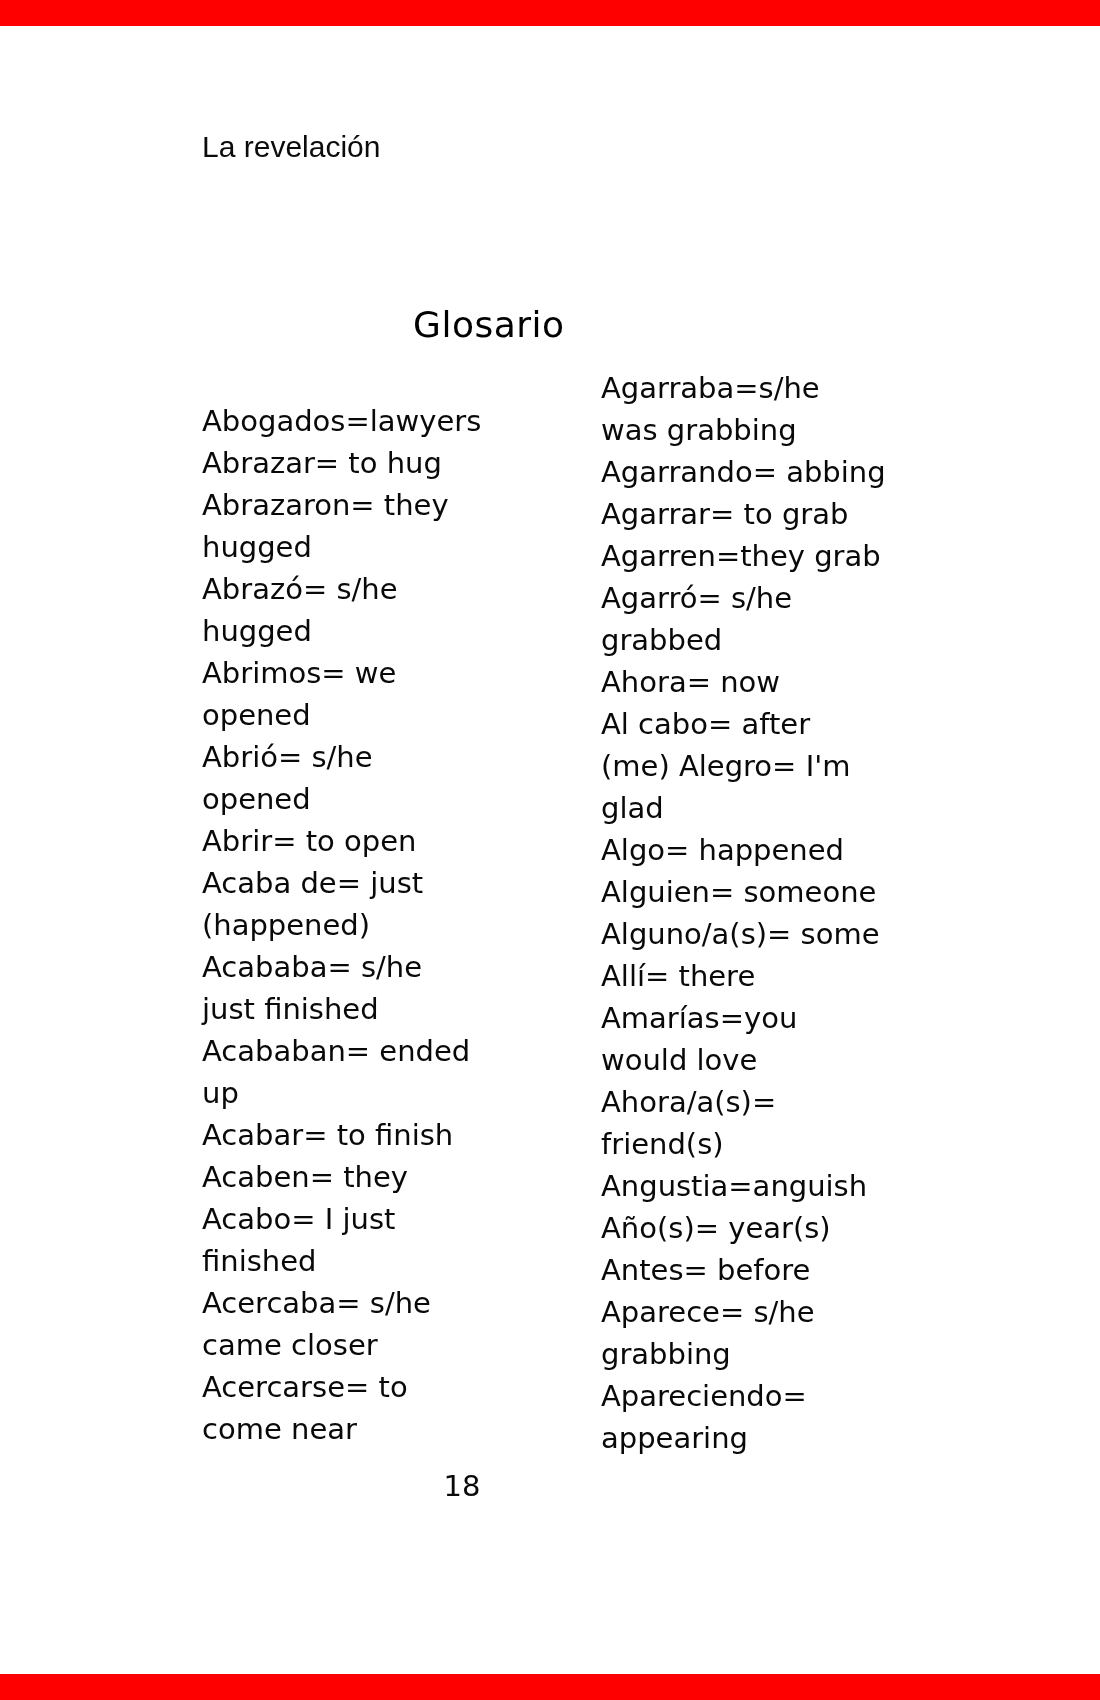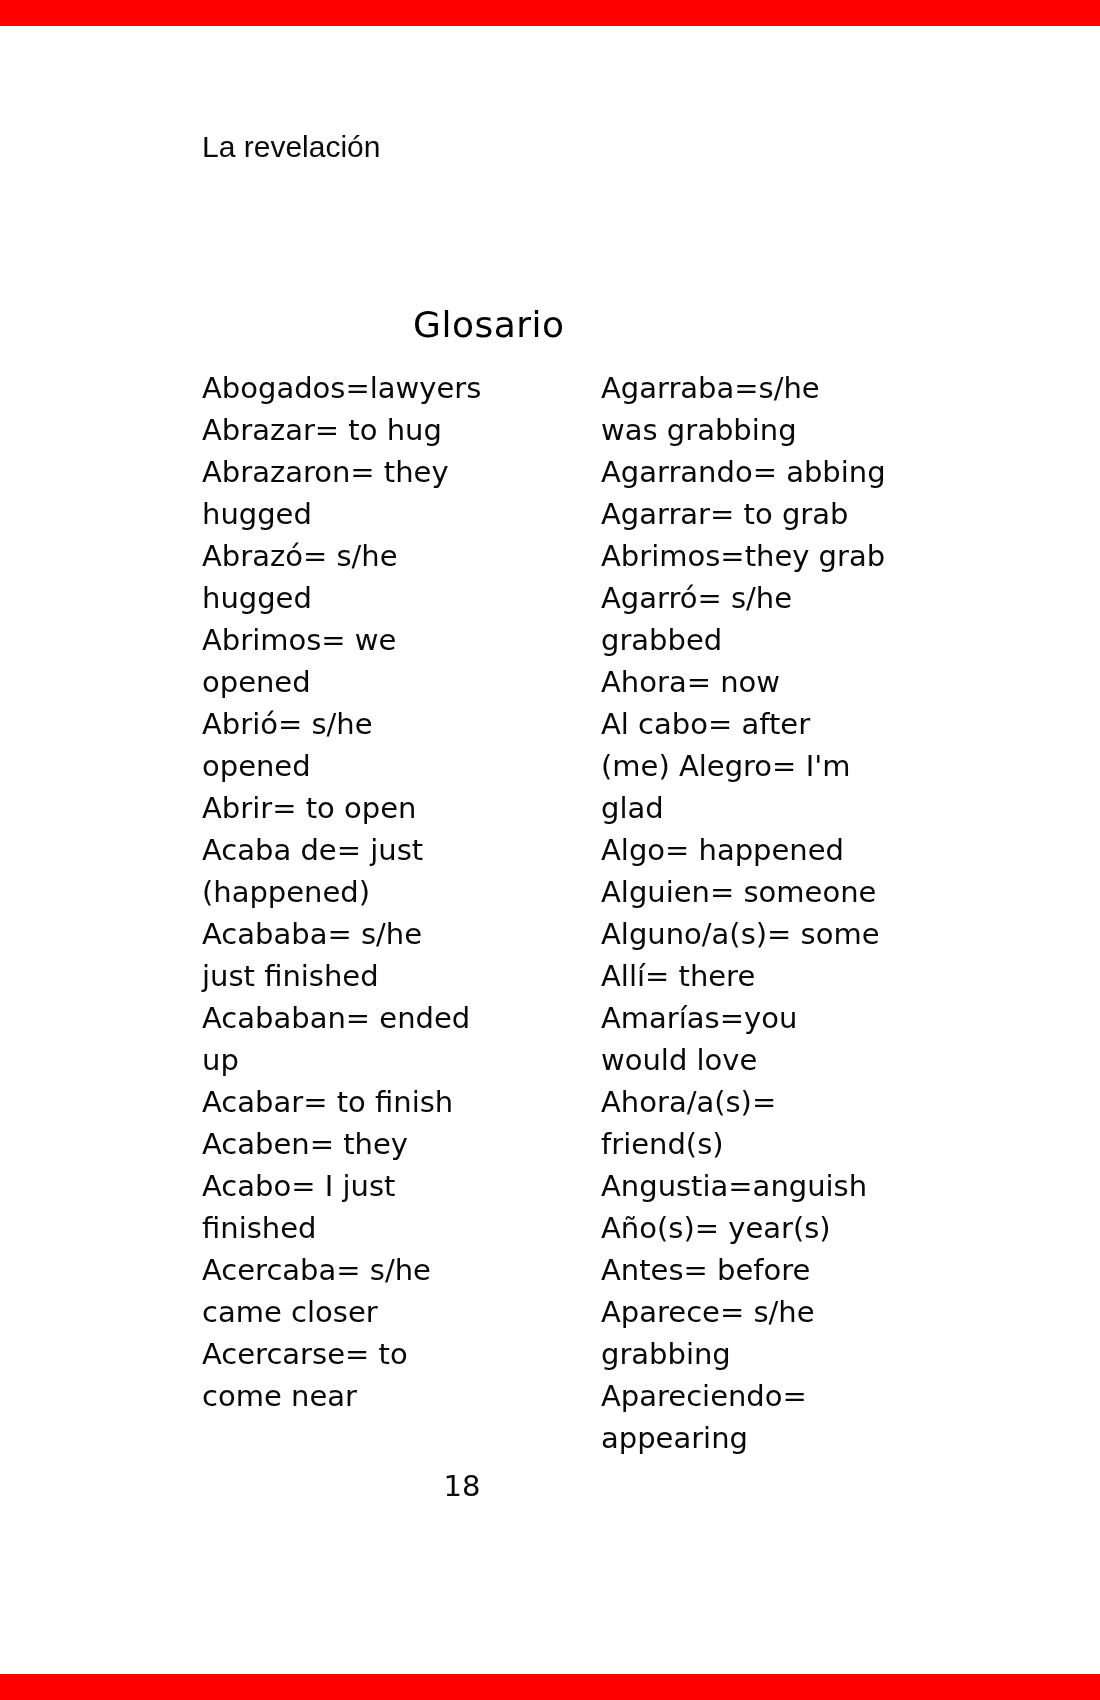--- a/index.html
+++ b/index.html
@@ -48,21 +48,21 @@
     color: #000000;
     white-space: nowrap;
   }
   .glossary-column {
     position: absolute;
     top: 367px;
     font-size: 29px;
     line-height: 42px;
     color: #090909;
   }
-  .glossary-column.left  { left: 202px; }
+  .glossary-column.left  { left: 202px; margin-top: 33px; }
   .glossary-column.right { left: 601px; }
   .glossary-column .line {
     white-space: nowrap;
     height: 42px;
   }
   .page-number {
     position: absolute;
     left: 0;
     top: 1472px;
     width: 924px;
@@ -109,21 +109,21 @@
       <div class="line">came closer</div>
       <div class="line">Acercarse= to</div>
       <div class="line">come near</div>
     </div>
 
   <div class="glossary-column right">
       <div class="line">Agarraba=s/he</div>
       <div class="line">was grabbing</div>
       <div class="line">Agarrando= abbing</div>
       <div class="line">Agarrar= to grab</div>
-      <div class="line">Abrimos=they grab</div>
+      <div class="line">Agarren=they grab</div>
       <div class="line">Agarró= s/he</div>
       <div class="line">grabbed</div>
       <div class="line">Ahora= now</div>
       <div class="line">Al cabo= after</div>
       <div class="line">(me) Alegro= I'm</div>
       <div class="line">glad</div>
       <div class="line">Algo= happened</div>
       <div class="line">Alguien= someone</div>
       <div class="line">Alguno/a(s)= some</div>
       <div class="line">Allí= there</div>

